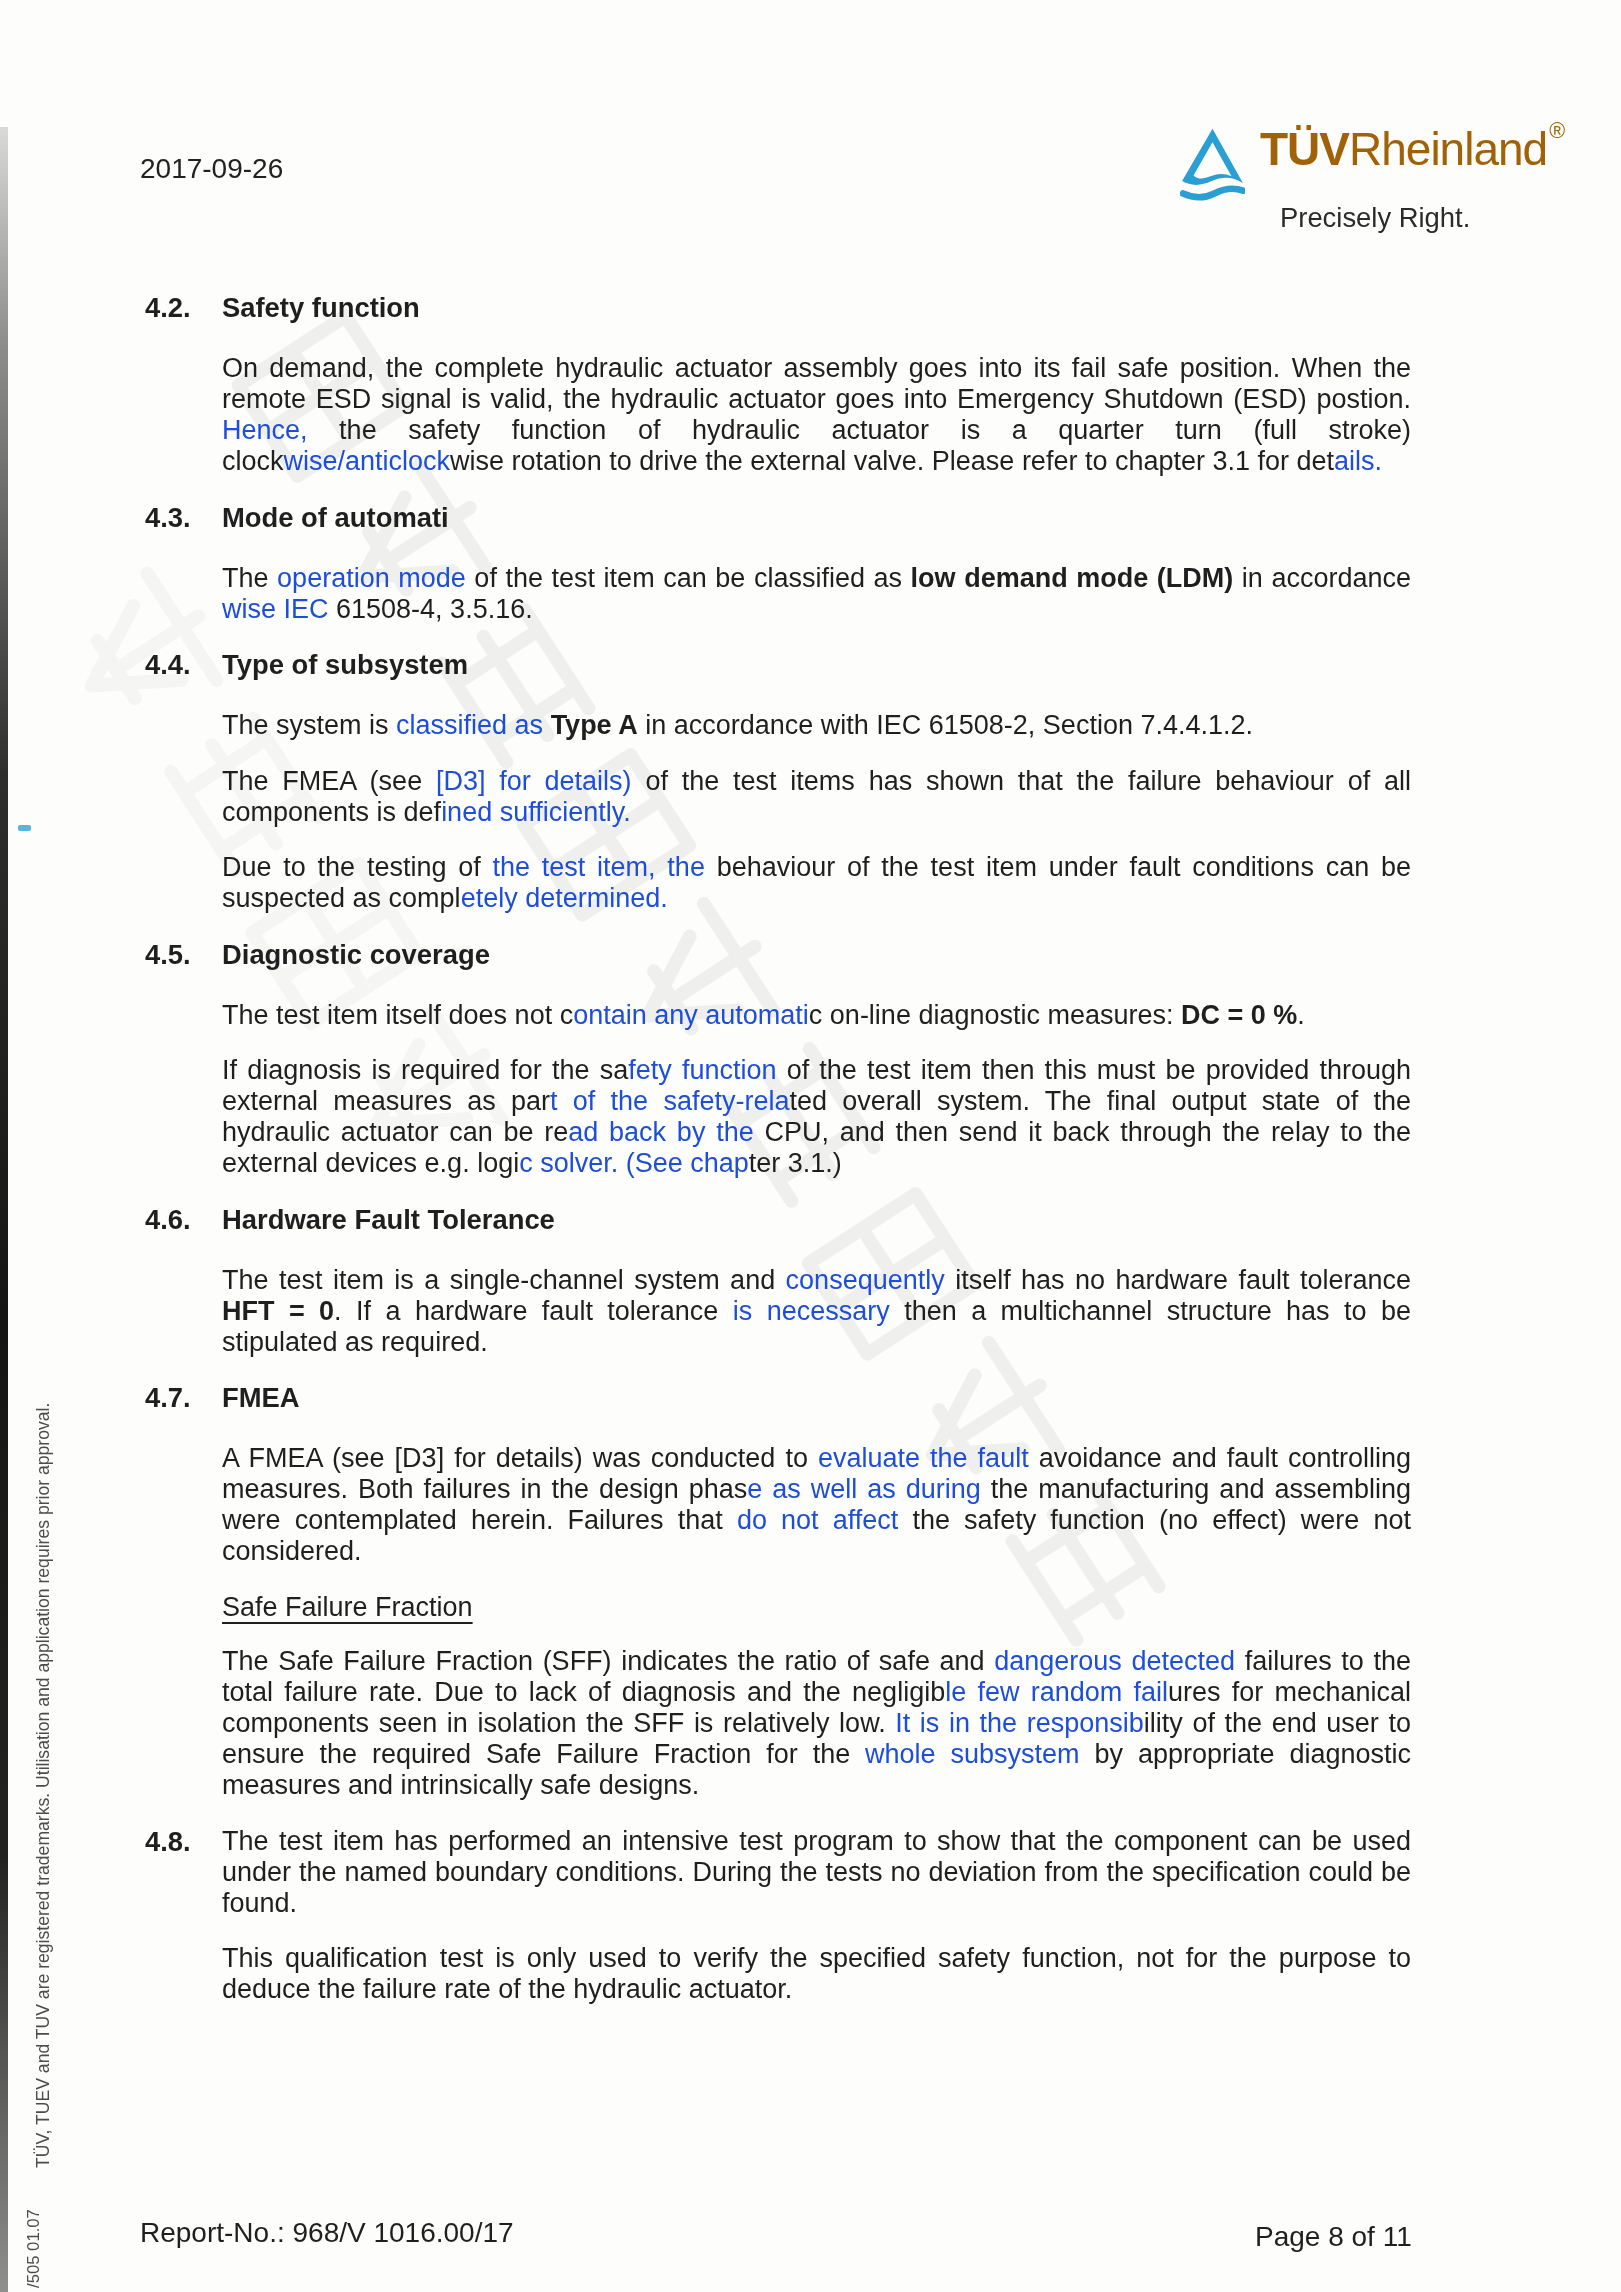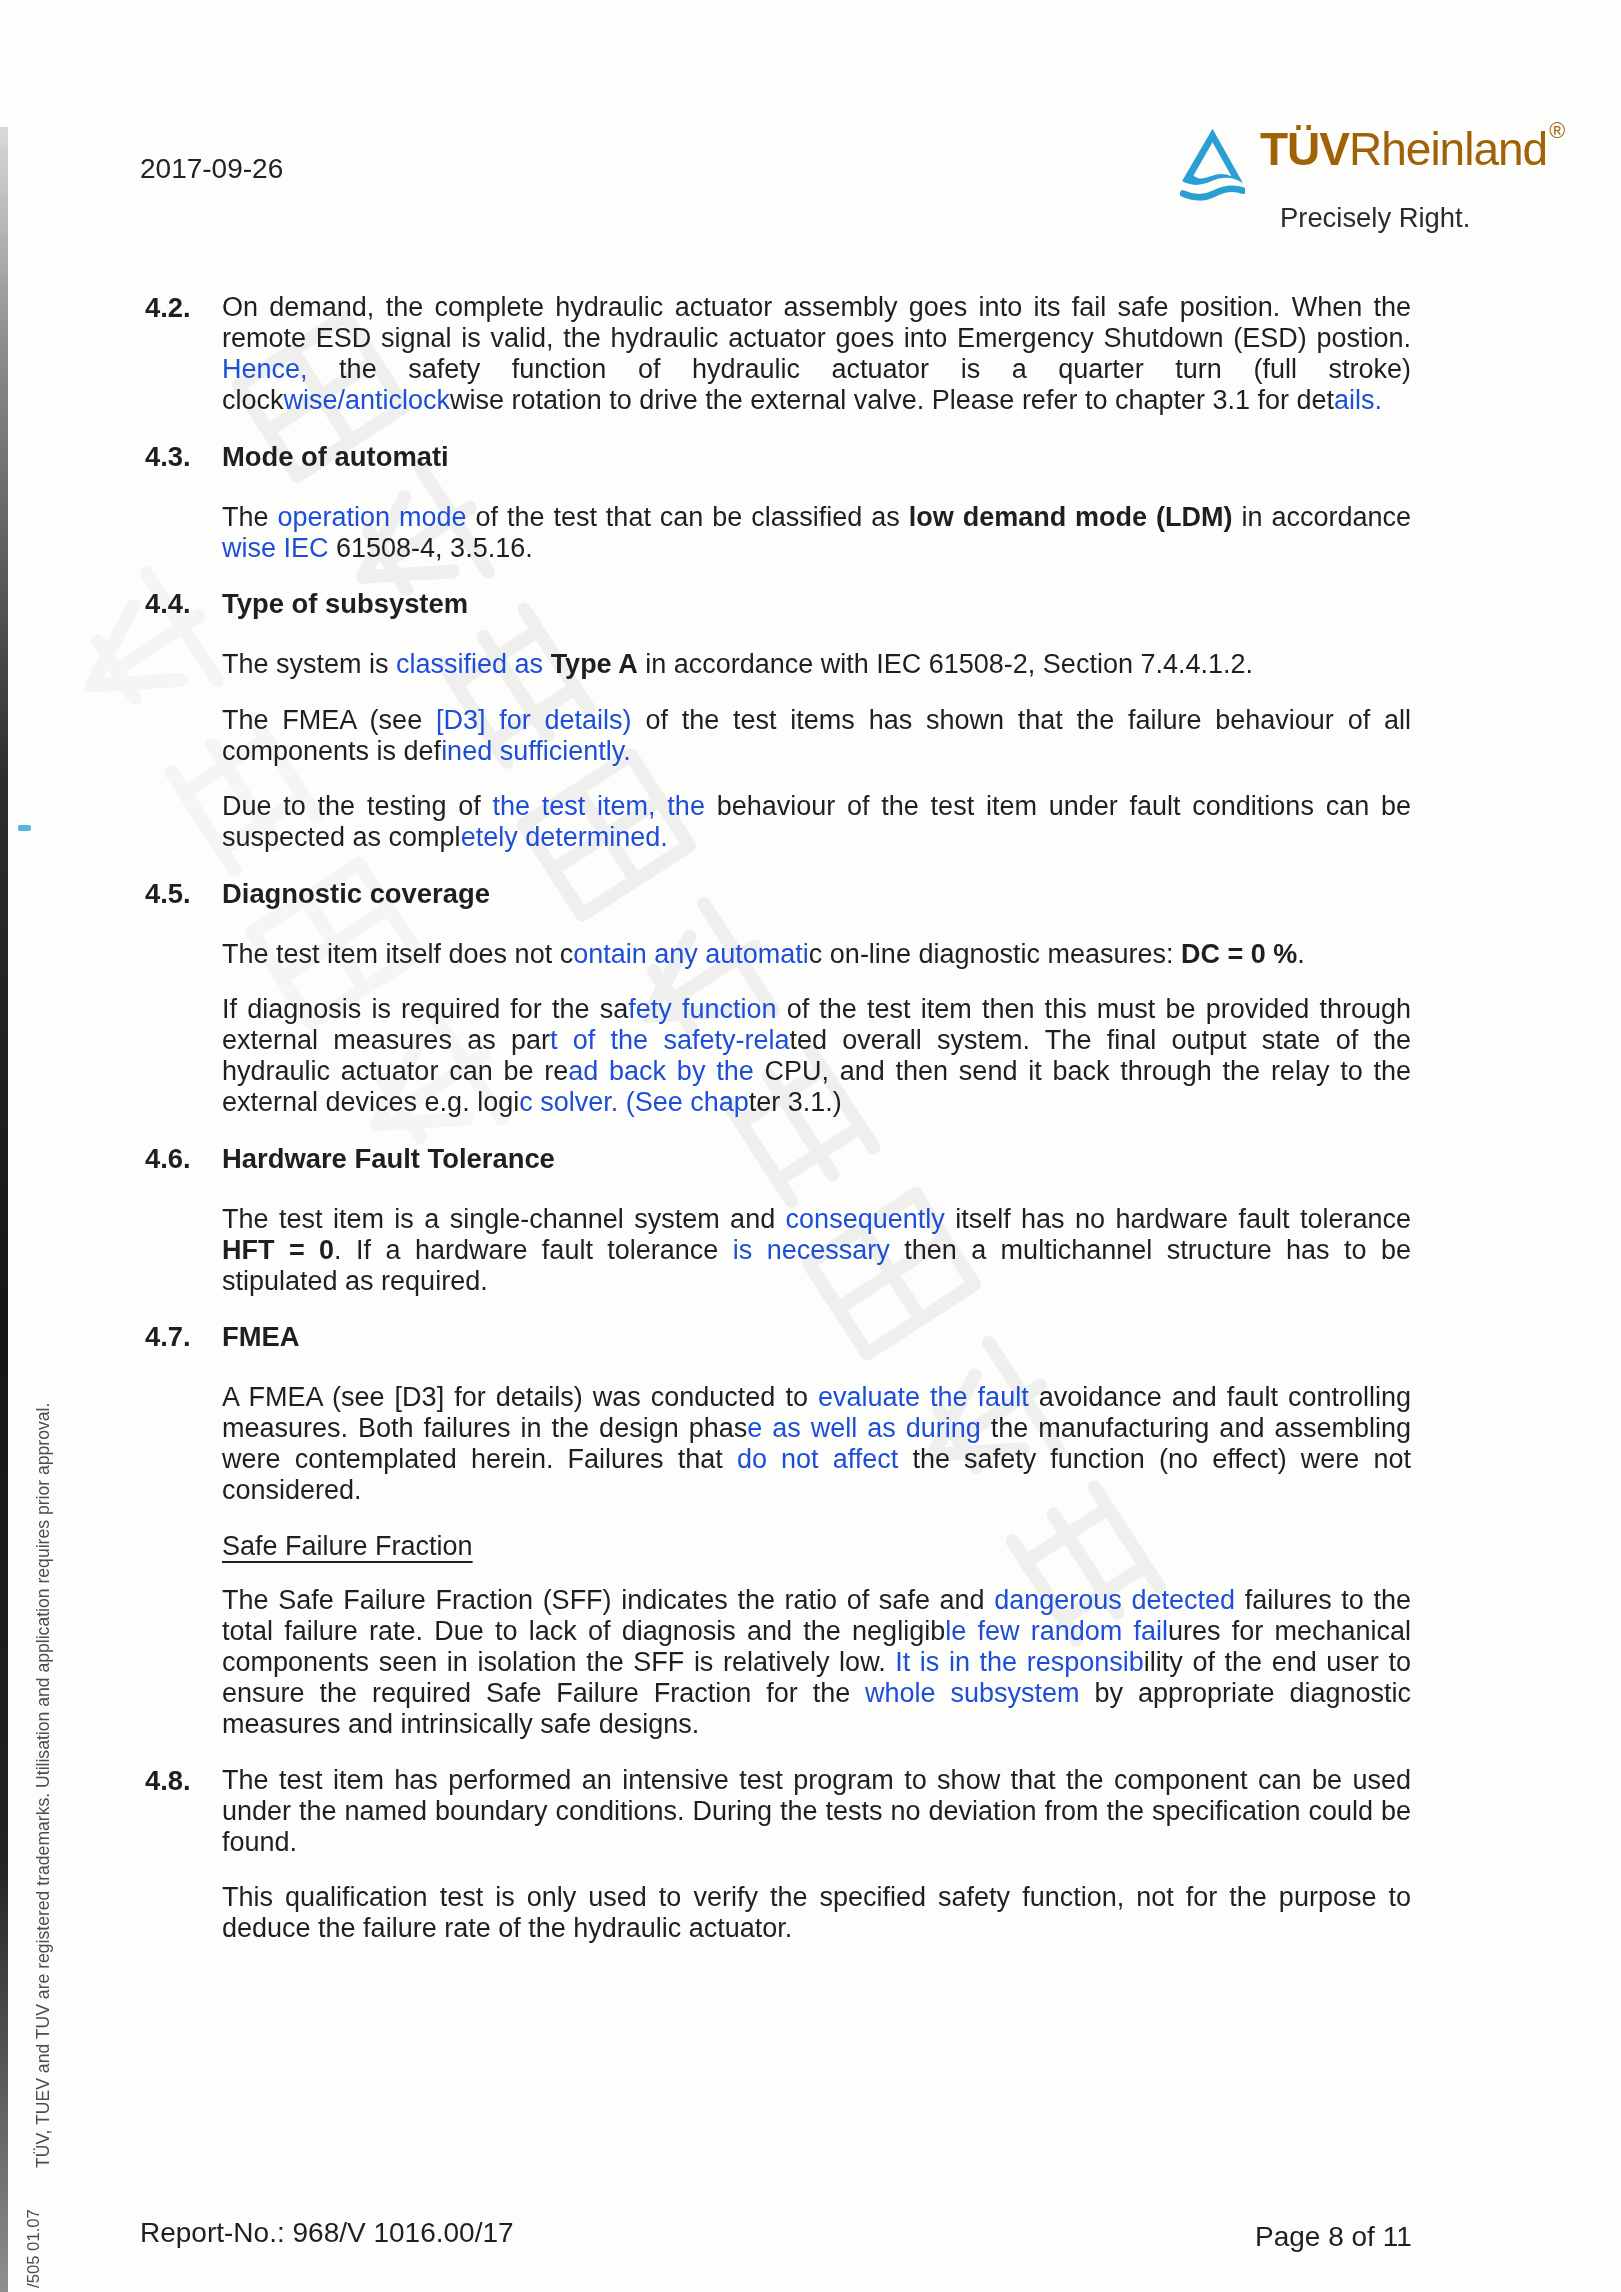--- a/index.html
+++ b/index.html
@@ -96,28 +96,29 @@
     <div class="brand">
       <span class="tuv">TÜV</span><span>Rheinland</span><sup>®</sup>
     </div>
     <div class="tagline">Precisely Right.</div>
   </div>
 
   <main id="sections">
       <section class="sec">
         <div class="num">4.2.</div>
         <div class="sbody">
+          <h3 class="sectitle">Safety function</h3>
           <p class="para"><span>On demand, the complete hydraulic actuator assembly goes into its fail safe position. When the remote ESD signal is valid, the hydraulic actuator goes into Emergency Shutdown (ESD) postion. </span><span class="g">Hence,</span><span> the safety function of hydraulic actuator is a quarter turn (full stroke) clock</span><span class="g">wise/anticlock</span><span>wise rotation to drive the external valve. Please refer to chapter 3.1 for det</span><span class="g">ails.</span></p>
         </div>
       </section>
       <section class="sec">
         <div class="num">4.3.</div>
         <div class="sbody">
           <h3 class="sectitle">Mode of automati</h3>
-          <p class="para"><span>The </span><span class="g">operation mode</span><span> of the test that can be classified as </span><span class="b">low demand mode (LDM)</span><span> in accordance </span><span class="g">wise IEC </span><span>61508-4, 3.5.16.</span></p>
+          <p class="para"><span>The </span><span class="g">operation mode</span><span> of the test item can be classified as </span><span class="b">low demand mode (LDM)</span><span> in accordance </span><span class="g">wise IEC </span><span>61508-4, 3.5.16.</span></p>
         </div>
       </section>
       <section class="sec">
         <div class="num">4.4.</div>
         <div class="sbody">
           <h3 class="sectitle">Type of subsystem</h3>
           <p class="para"><span>The system is </span><span class="g">classified as </span><span class="b">Type A</span><span> in accordance with IEC 61508-2, Section 7.4.4.1.2.</span></p>
           <p class="para"><span>The FMEA (see </span><span class="g">[D3] for details)</span><span> of the test items has shown that the failure behaviour of all components is def</span><span class="g">ined sufficiently.</span></p>
           <p class="para"><span>Due to the testing of </span><span class="g">the test item, the </span><span>behaviour of the test item under fault conditions can be suspected as compl</span><span class="g">etely determined.</span></p>
         </div>

